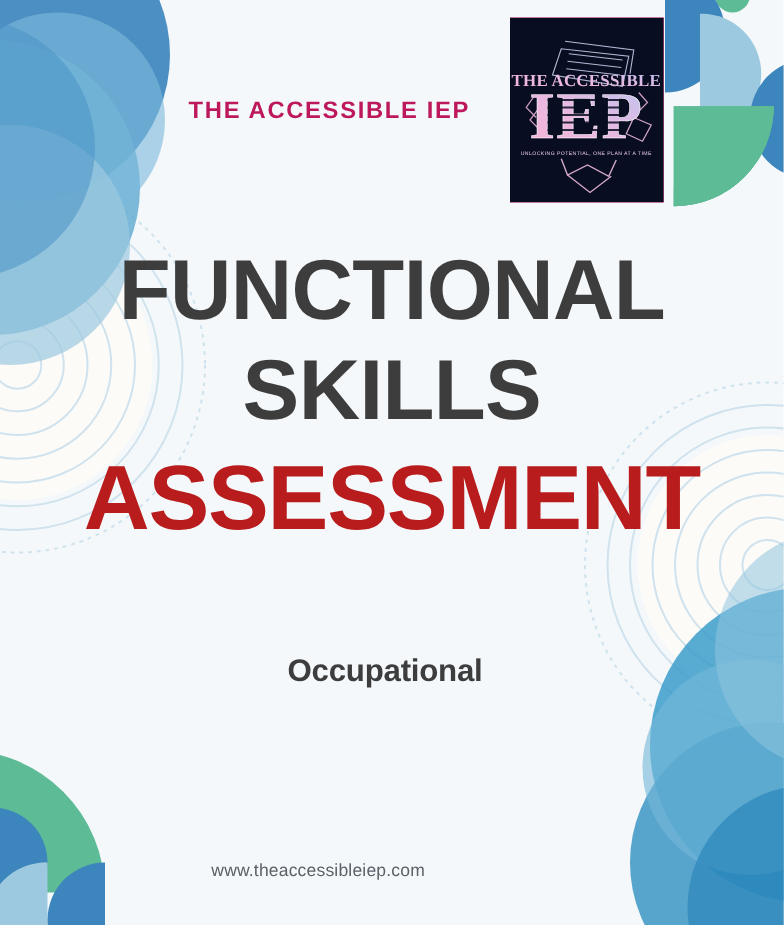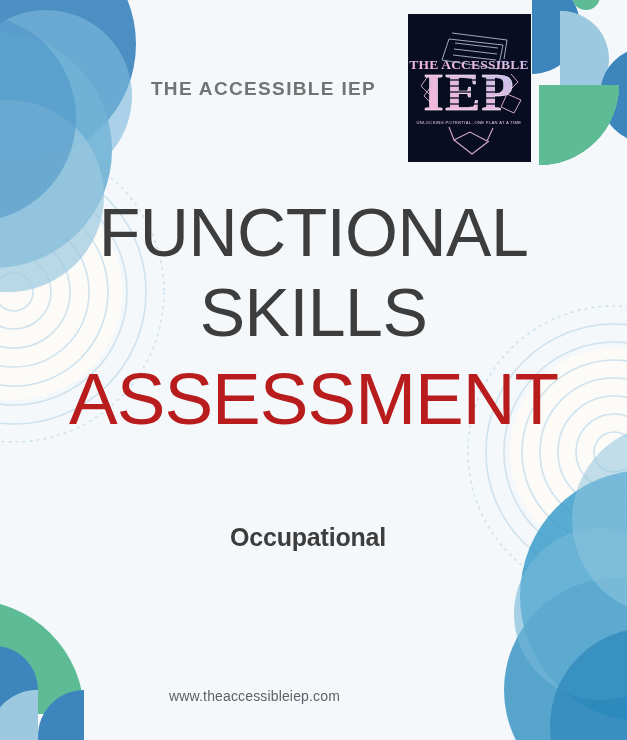--- a/index.html
+++ b/index.html
@@ -40,21 +40,21 @@
 
   .brand-line {
     position: absolute;
     left: 0;
     top: 78px;
     width: 527px;
     text-align: center;
     font-size: 19px;
     font-weight: bold;
     letter-spacing: 1.35px;
-    color: #737373;
+    color: #be185d;
     font-family: "Liberation Sans", sans-serif;
   }
 
   
   .logo-tile {
     position: absolute;
     left: 408px;
     top: 14px;
     width: 123px;
     height: 148px;
@@ -68,21 +68,21 @@
   .title-block {
     position: absolute;
     left: 0;
     top: 196px;
     width: 627px;
     text-align: center;
   }
   .title-line {
     display: block;
     font-family: "Liberation Sans", sans-serif;
-    font-weight: normal;
+    font-weight: bold;
     color: #3d3d3d;
     letter-spacing: -0.5px;
     line-height: 1.06;
   }
   .title-1 { font-size: 68px; }
   .title-2 { font-size: 68px; margin-top: 8px; }
   .title-3 {
     font-size: 73px;
     color: #b91c1c;
     margin-top: 12px;

